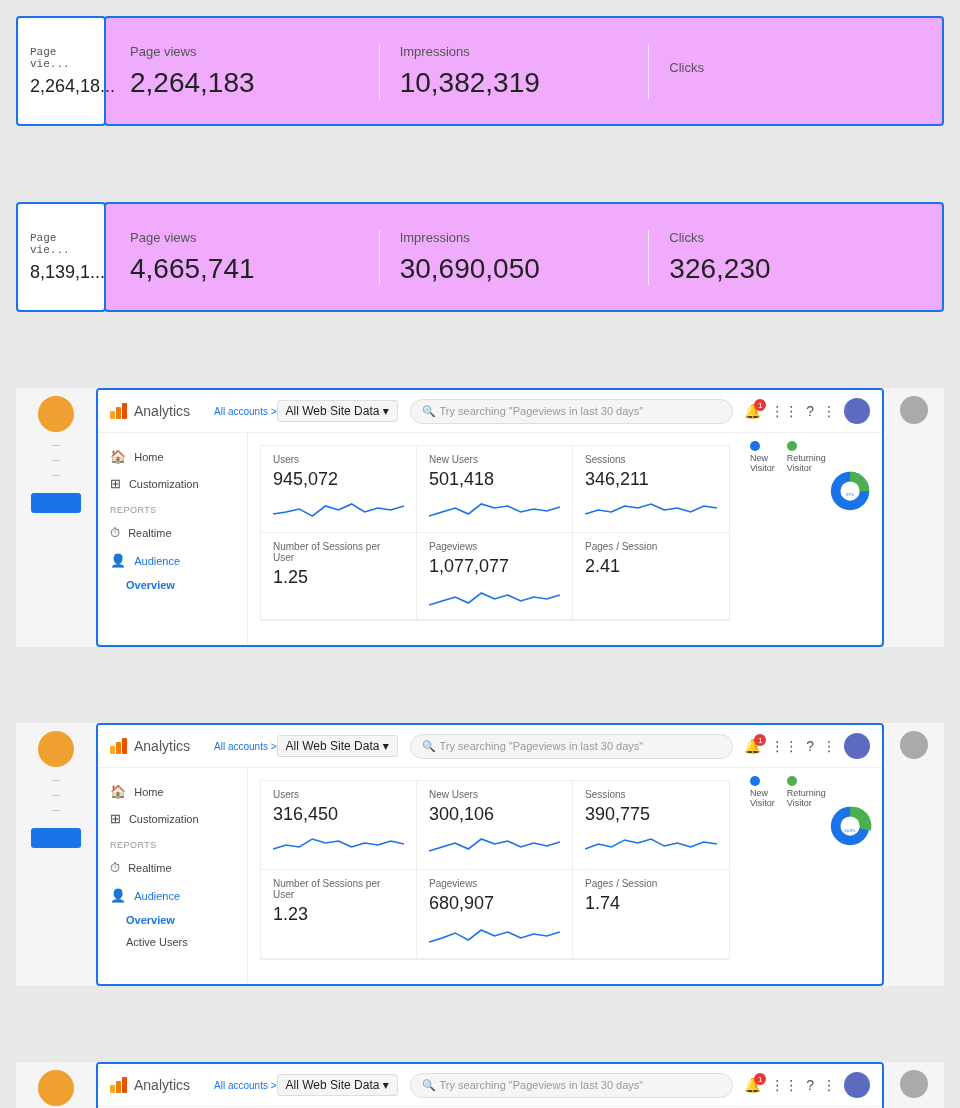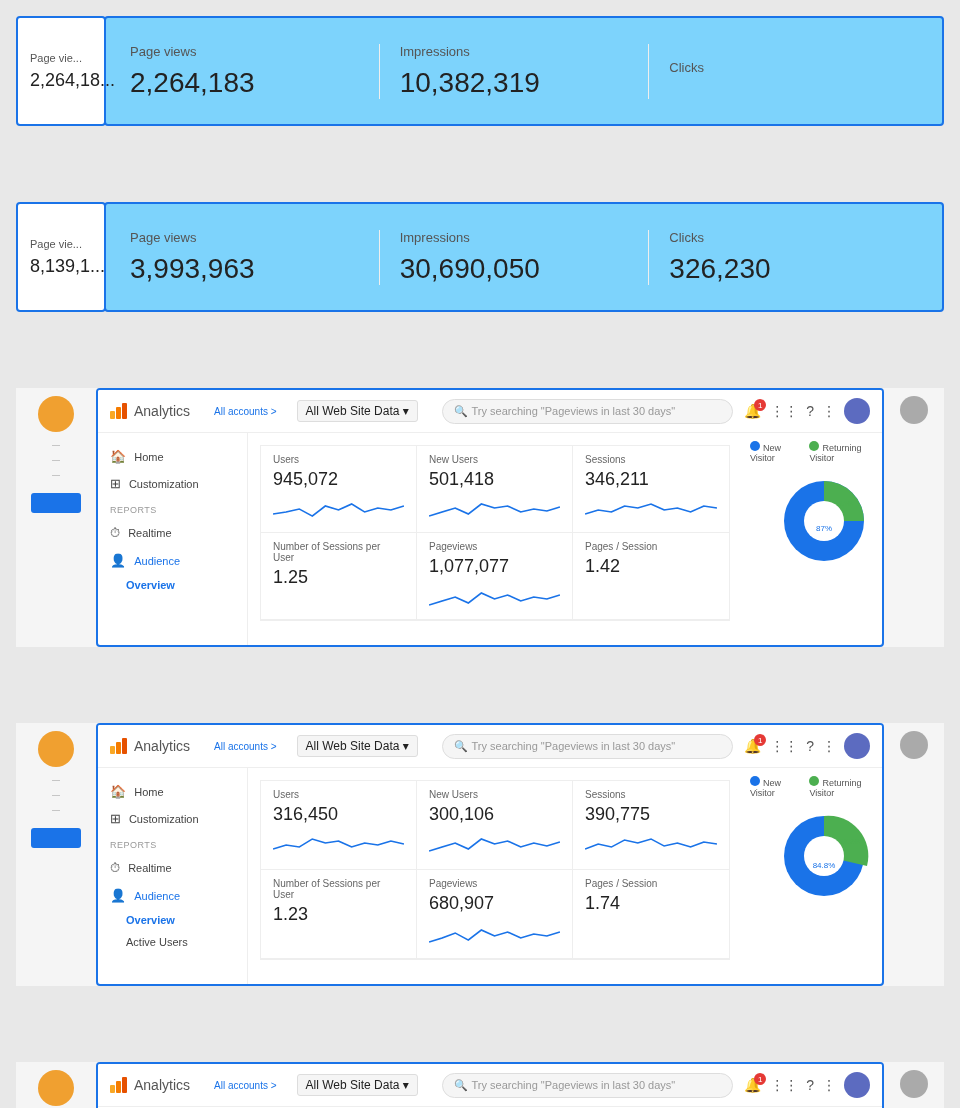--- a/index.html
+++ b/index.html
@@ -36,30 +36,31 @@
       flex-direction: column;
       justify-content: center;
       margin-right: -2px;
       z-index: 1;
     }
 
     .stats-left-peek .peek-label {
       font-size: 11px;
       color: #555;
       margin-bottom: 6px;
+      font-family: Liberation Mono, monospace;
     }
 
     .stats-left-peek .peek-value {
       font-size: 18px;
       font-weight: 400;
       color: #222;
     }
 
     .stats-main-card {
-      background: #7dd3fc;
+      background: #f0abfc;
       border: 2px solid #1a73e8;
       border-radius: 4px;
       display: flex;
       flex: 1;
       padding: 16px 24px;
       min-height: 110px;
       align-items: center;
     }
 
     .stat-item {
@@ -158,32 +159,32 @@
 
     .analytics-title {
       font-size: 14px;
       color: #555;
       margin-right: 16px;
     }
 
     .account-breadcrumb {
       font-size: 10px;
       color: #1a73e8;
-      margin-right: 20px;
+      margin-right: 0;
     }
 
     .property-dropdown {
       font-size: 12px;
       color: #222;
       background: #f5f5f5;
       border: 1px solid #ddd;
       border-radius: 3px;
       padding: 3px 8px;
       cursor: pointer;
-      margin-right: 24px;
+      margin-right: 12px;
     }
 
     .search-bar {
       flex: 1;
       background: #f5f5f5;
       border: 1px solid #ddd;
       border-radius: 20px;
       padding: 5px 12px;
       font-size: 11px;
       color: #999;
@@ -320,22 +321,22 @@
     .metric-chart {
       height: 30px;
       position: relative;
       overflow: hidden;
     }
 
     
     .pie-area {
       padding: 8px;
       display: flex;
-      flex-direction: column;
-      align-items: flex-end;
+      flex-direction: row;
+      align-items: flex-start;
     }
 
     .pie-legend {
       display: flex;
       align-items: center;
       gap: 12px;
       margin-bottom: 8px;
       font-size: 9px;
       color: #555;
     }
@@ -405,21 +406,21 @@
 
 <div class="section-wrapper">
   <div class="stats-section">
     <div class="stats-left-peek">
       <div class="peek-label">Page vie...</div>
       <div class="peek-value">8,139,1...</div>
     </div>
     <div class="stats-main-card">
       <div class="stat-item">
         <div class="stat-label">Page views</div>
-        <div class="stat-value">3,993,963</div>
+        <div class="stat-value">4,665,741</div>
       </div>
       <div class="stat-item">
         <div class="stat-label">Impressions</div>
         <div class="stat-value">30,690,050</div>
       </div>
       <div class="stat-item">
         <div class="stat-label">Clicks</div>
         <div class="stat-value">326,230</div>
       </div>
     </div>
@@ -527,21 +528,21 @@
               <div class="metric-label">Pageviews</div>
               <div class="metric-value">1,077,077</div>
               <div class="metric-chart">
                 <svg class="sparkline" viewBox="0 0 100 28" preserveAspectRatio="none">
                   <polyline points="0,24 10,20 20,16 30,22 40,12 50,18 60,14 70,20 80,16 90,18 100,14" fill="none" stroke="#1a73e8" stroke-width="1.5"></polyline>
                 </svg>
               </div>
             </div>
             <div class="metric-cell">
               <div class="metric-label">Pages / Session</div>
-              <div class="metric-value">1.42</div>
+              <div class="metric-value">2.41</div>
             </div>
           </div>
         </div>
 
         <div class="pie-area" style="width:140px;flex-shrink:0;">
           <div class="pie-legend">
             <span><span class="legend-dot" style="background:#1a73e8;"></span><span>New Visitor</span></span>
             <span><span class="legend-dot" style="background:#4caf50;"></span><span>Returning Visitor</span></span>
           </div>
           <svg class="pie-chart-svg" viewBox="0 0 100 100">

